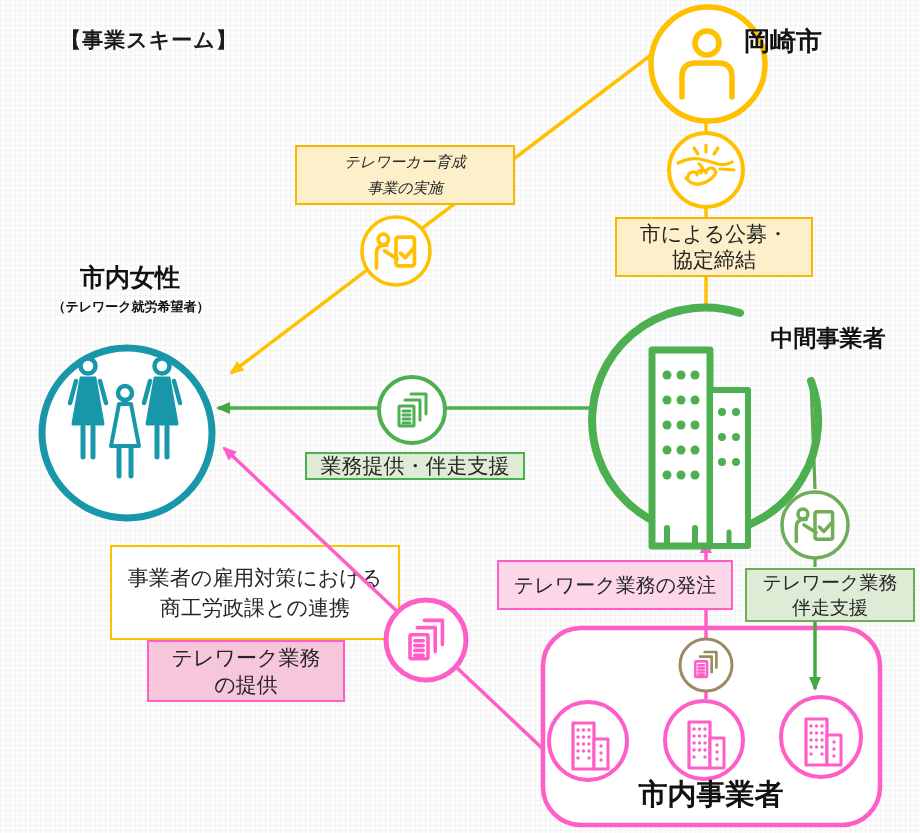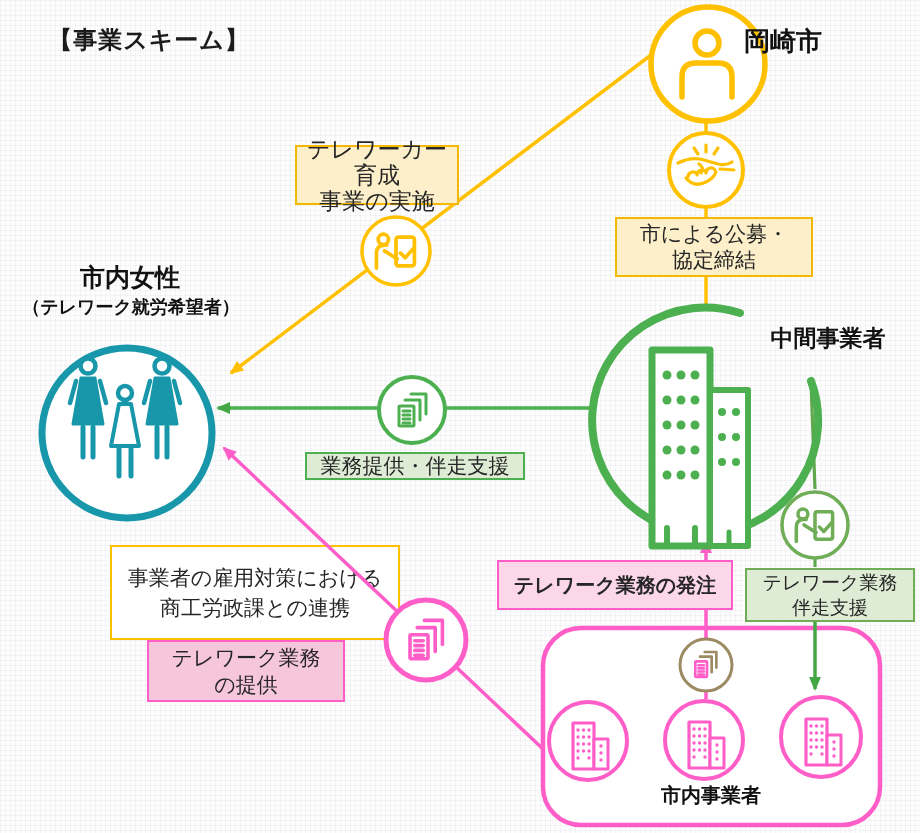--- a/index.html
+++ b/index.html
@@ -12,27 +12,27 @@
       linear-gradient(90deg, rgba(140,140,165,0.07) 1px, transparent 1px);
     background-size:5px 5px;
     color:#1b1b1b;
   }
   svg{position:absolute;left:0;top:0;}
   #base-layer{z-index:1;}
   #top-layer{z-index:3;pointer-events:none;}
   .txt{position:absolute;z-index:2;display:flex;flex-direction:column;
        align-items:center;justify-content:center;text-align:center;
        box-sizing:border-box;}
-  .page-title{font-size:24px;font-weight:bold;letter-spacing:1px;font-family:Liberation Serif, serif;}
+  .page-title{font-size:21px;font-weight:bold;letter-spacing:1px;font-family:Liberation Serif, serif;}
   .node-label{font-weight:bold;color:#111;}
   .box{border-style:solid;border-width:2px;color:#262626;}
   .gold-box{background:#fcefc9;border-color:#f5b800;}
   .gold-box-white{background:#ffffff;border-color:#ffc000;}
   .green-box{background:#dfecd5;border-color:#4caf50;}
-  .pink-box-light{background:#fbd7e9;border-color:#ff5ec8;font-weight:bold;}
+  .pink-box-light{background:#fbd7e9;border-color:#ff5ec8;}
   .pink-box{background:#f6c6da;border-color:#ff5ec8;}
   .line{display:block;}
 </style>
 </head>
 <body>
 
 <div id="canvas">
 
   <svg id="base-layer" width="920" height="833" viewBox="0 0 920 833">
     <defs>
@@ -206,29 +206,29 @@
       <circle cx="821" cy="737" r="40" fill="#fff" stroke="#FF5EC8" stroke-width="4"></circle>
       <use href="#bldg" transform="translate(825,741)" color="#FF5EC8"></use>
     </g>
   </svg>
 
   <div class="txt page-title" style="left:24px;top:18px;width:250px;height:44px;">【事業スキーム】</div>
 
   <div class="txt node-label" style="left:728px;top:24px;width:110px;height:34px;font-size:26px;">岡崎市</div>
 
   <div class="txt node-label" style="left:35px;top:262px;width:190px;height:30px;font-size:25px;">市内女性</div>
-  <div class="txt node-label" style="left:5px;top:296px;width:252px;height:22px;font-size:18px;">（テレワーク就労希望者）</div>
+  <div class="txt node-label" style="left:5px;top:296px;width:252px;height:22px;font-size:13px;">（テレワーク就労希望者）</div>
 
   <div class="txt node-label" style="left:745px;top:306px;width:166px;height:64px;font-size:23px;line-height:30px;">
     <span class="line">中間事業者</span>
   </div>
 
-  <div class="txt node-label" style="left:611px;top:779px;width:200px;height:32px;font-size:20px;">市内事業者</div>
-
-  <div class="txt box gold-box" style="left:295px;top:145px;width:164px;height:60px;font-size:23px;line-height:26px;">
+  <div class="txt node-label" style="left:611px;top:779px;width:200px;height:32px;font-size:29px;">市内事業者</div>
+
+  <div class="txt box gold-box" style="left:295px;top:145px;width:220px;height:60px;font-size:15px;line-height:26px;font-style:italic;">
     <span class="line">テレワーカー育成</span>
     <span class="line">事業の実施</span>
   </div>
 
   <div class="txt box gold-box" style="left:615px;top:217px;width:198px;height:60px;font-size:21px;line-height:26px;align-items:center;">
     <span class="line">市による公募・</span>
     <span class="line">協定締結</span>
   </div>
 
   <div class="txt box green-box" style="left:305px;top:452px;width:220px;height:28px;font-size:21px;">

